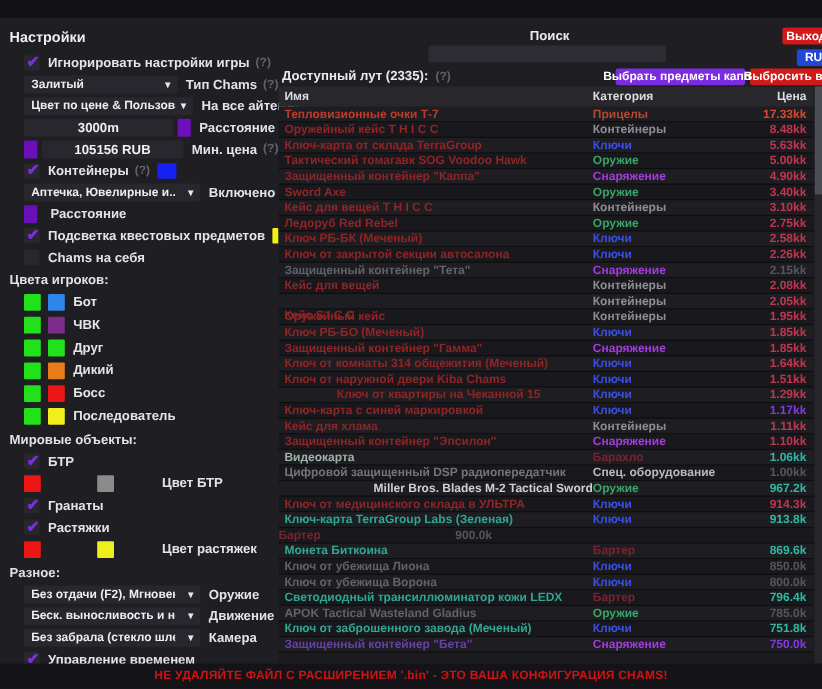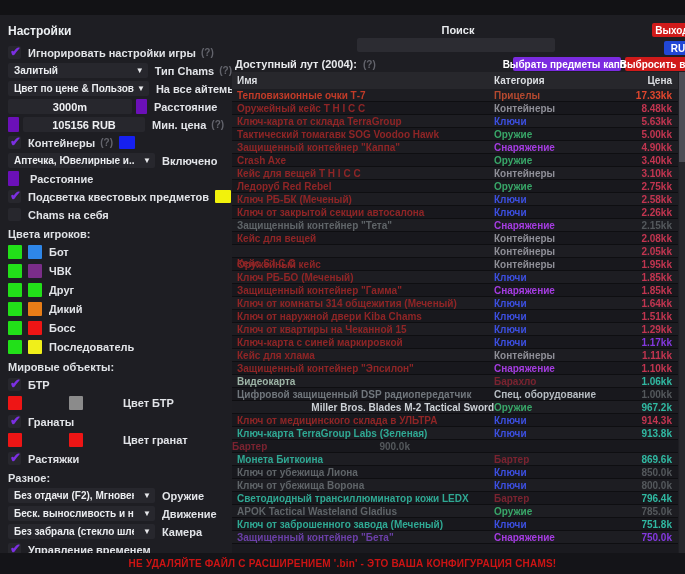--- a/index.html
+++ b/index.html
@@ -3,21 +3,21 @@
 <meta charset="utf-8">
 <style>
   html,body{margin:0;padding:0;background:#17171a;}
   .window{position:relative;width:685px;height:574px;background:#1e1e23;overflow:hidden;
           font-family:"Liberation Sans",sans-serif;color:#e4e5e8;}
   .topband{position:absolute;top:0;left:0;width:685px;height:15px;background:#121215;}
 
   
   .sidebar{position:absolute;left:8px;top:20px;width:224px;}
   .s-title{font-size:12px;font-weight:700;color:#eceff2;margin:4px 0 7px 0;}
-  .s-row{display:flex;align-items:center;height:15px;margin-bottom:3px;}
+  .s-row{display:flex;align-items:center;height:15px;margin-bottom:3px;margin-left:12px;}
   .s-row.tall{height:16px;margin-bottom:3px;}
   .s-header{font-size:11px;font-weight:700;color:#dfe2e6;margin:6px 0 4px 0;}
   .s-label{font-size:11px;font-weight:700;color:#e2e4e8;margin-left:7px;white-space:nowrap;}
   .hint{font-size:10px;font-weight:700;color:#63646c;margin-left:5px;}
   .cbx{width:13px;height:13px;background:#27272d;border-radius:2px;display:inline-flex;
        align-items:center;justify-content:center;flex:0 0 13px;cursor:pointer;}
   .cbx.checked::after{content:"✔";color:#7c2fe2;font-size:13px;font-weight:900;line-height:1;
        transform:translate(1px,-1px);}
   .sel{display:flex;align-items:center;justify-content:space-between;background:#27272d;
        height:15px;width:137px;padding:0 4px 0 6px;border-radius:2px;cursor:pointer;}
@@ -177,29 +177,29 @@
         <div class="s-row tall">
           <span class="swatch sw-pair" style="background: rgb(238, 21, 21);"></span>
           <span class="pair-gap-wide"></span>
           <span class="swatch sw-pair" style="background: rgb(139, 139, 139);"></span>
           <span class="s-label" style="margin-left: 40px;">Цвет БТР</span>
         </div>
         <div class="s-row">
           <span class="cbx checked"></span>
           <span class="s-label">Гранаты</span>
         </div>
+        <div class="s-row">
+          <span class="cbx checked"></span>
+          <span class="s-label">Растяжки</span>
+        </div>
         <div class="s-row tall">
           <span class="swatch sw-pair" style="background: rgb(238, 21, 21);"></span>
           <span class="pair-gap-wide"></span>
-          <span class="swatch sw-pair" style="background: rgb(238, 21, 21);"></span>
-          <span class="s-label" style="margin-left: 40px;">Цвет гранат</span>
-        </div>
-        <div class="s-row">
-          <span class="cbx checked"></span>
-          <span class="s-label">Растяжки</span>
+          <span class="swatch sw-pair" style="background: rgb(240, 239, 26);"></span>
+          <span class="s-label" style="margin-left: 40px;">Цвет растяжек</span>
         </div>
         <div class="s-header">Разное:</div>
         <div class="s-row">
           <div class="sel">
             <span class="sel-value">Без отдачи (F2), Мгновенное п</span>
             <span class="sel-arrow">▼</span>
           </div>
           <span class="s-label">Оружие</span>
         </div>
         <div class="s-row">
@@ -222,21 +222,21 @@
         </div>
       </div>
   </div>
 
   <div class="search-label">Поиск</div>
   <div class="search-input"></div>
   <div class="btn btn-exit">Выход</div>
   <div class="btn btn-lang">RU</div>
 
   <div class="loot-title">
-    <span>Доступный лут (2004):</span><span class="hint">(?)</span>
+    <span>Доступный лут (2335):</span><span class="hint">(?)</span>
   </div>
   <div class="btn btn-kappa">Выбрать предметы каппа</div>
   <div class="btn btn-dropall">Выбросить все</div>
 
   <div class="table">
     <div class="thead">
       <div class="c-name">Имя</div>
       <div class="c-cat">Категория</div>
       <div class="c-price">Цена</div>
     </div>
@@ -260,21 +260,21 @@
           <div class="c-name" style="color: rgb(143, 37, 38);">Тактический томагавк SOG Voodoo Hawk</div>
           <div class="c-cat" style="color: rgb(56, 166, 104);">Оружие</div>
           <div class="c-price" style="color: rgb(194, 53, 80);">5.00kk</div>
         </div>
         <div class="trow">
           <div class="c-name" style="color: rgb(143, 37, 38);">Защищенный контейнер "Каппа"</div>
           <div class="c-cat" style="color: rgb(164, 60, 224);">Снаряжение</div>
           <div class="c-price" style="color: rgb(194, 53, 80);">4.90kk</div>
         </div>
         <div class="trow">
-          <div class="c-name" style="color: rgb(143, 37, 38);">Crash Axe</div>
+          <div class="c-name" style="color: rgb(143, 37, 38);">Sword Axe</div>
           <div class="c-cat" style="color: rgb(56, 166, 104);">Оружие</div>
           <div class="c-price" style="color: rgb(194, 53, 80);">3.40kk</div>
         </div>
         <div class="trow">
           <div class="c-name" style="color: rgb(143, 37, 38);">Кейс для вещей T H I C C</div>
           <div class="c-cat" style="color: rgb(142, 142, 150);">Контейнеры</div>
           <div class="c-price" style="color: rgb(194, 53, 80);">3.10kk</div>
         </div>
         <div class="trow">
           <div class="c-name" style="color: rgb(143, 37, 38);">Ледоруб Red Rebel</div>
@@ -325,21 +325,21 @@
           <div class="c-name" style="color: rgb(143, 37, 38);">Ключ от комнаты 314 общежития (Меченый)</div>
           <div class="c-cat" style="color: rgb(60, 79, 224);">Ключи</div>
           <div class="c-price" style="color: rgb(194, 53, 80);">1.64kk</div>
         </div>
         <div class="trow">
           <div class="c-name" style="color: rgb(143, 37, 38);">Ключ от наружной двери Kiba Chams</div>
           <div class="c-cat" style="color: rgb(60, 79, 224);">Ключи</div>
           <div class="c-price" style="color: rgb(194, 53, 80);">1.51kk</div>
         </div>
         <div class="trow">
-          <div class="c-name" style="color: rgb(143, 37, 38);">Ключ от квартиры на Чеканной 15</div>
+          <div class="c-name" style="color: rgb(143, 37, 38); text-align: center;">Ключ от квартиры на Чеканной 15</div>
           <div class="c-cat" style="color: rgb(60, 79, 224);">Ключи</div>
           <div class="c-price" style="color: rgb(194, 53, 80);">1.29kk</div>
         </div>
         <div class="trow">
           <div class="c-name" style="color: rgb(143, 37, 38);">Ключ-карта с синей маркировкой</div>
           <div class="c-cat" style="color: rgb(60, 79, 224);">Ключи</div>
           <div class="c-price" style="color: rgb(132, 56, 224);">1.17kk</div>
         </div>
         <div class="trow">
           <div class="c-name" style="color: rgb(143, 37, 38);">Кейс для хлама</div>

